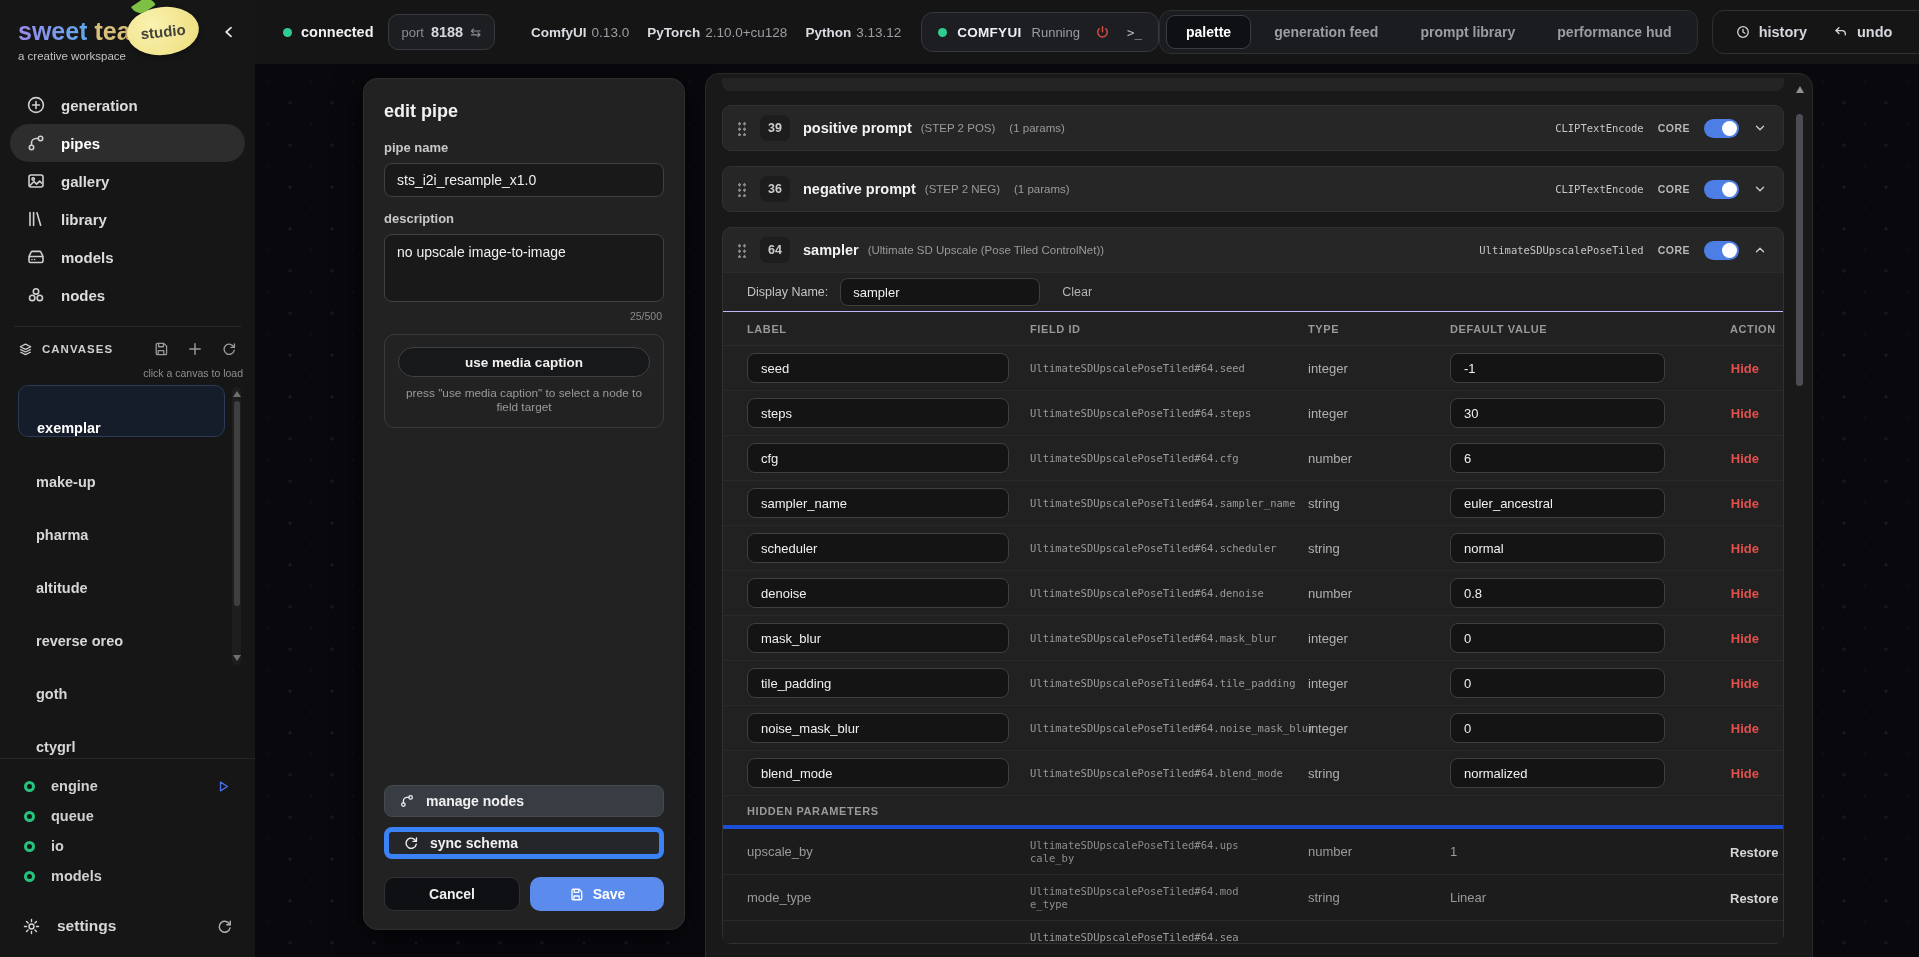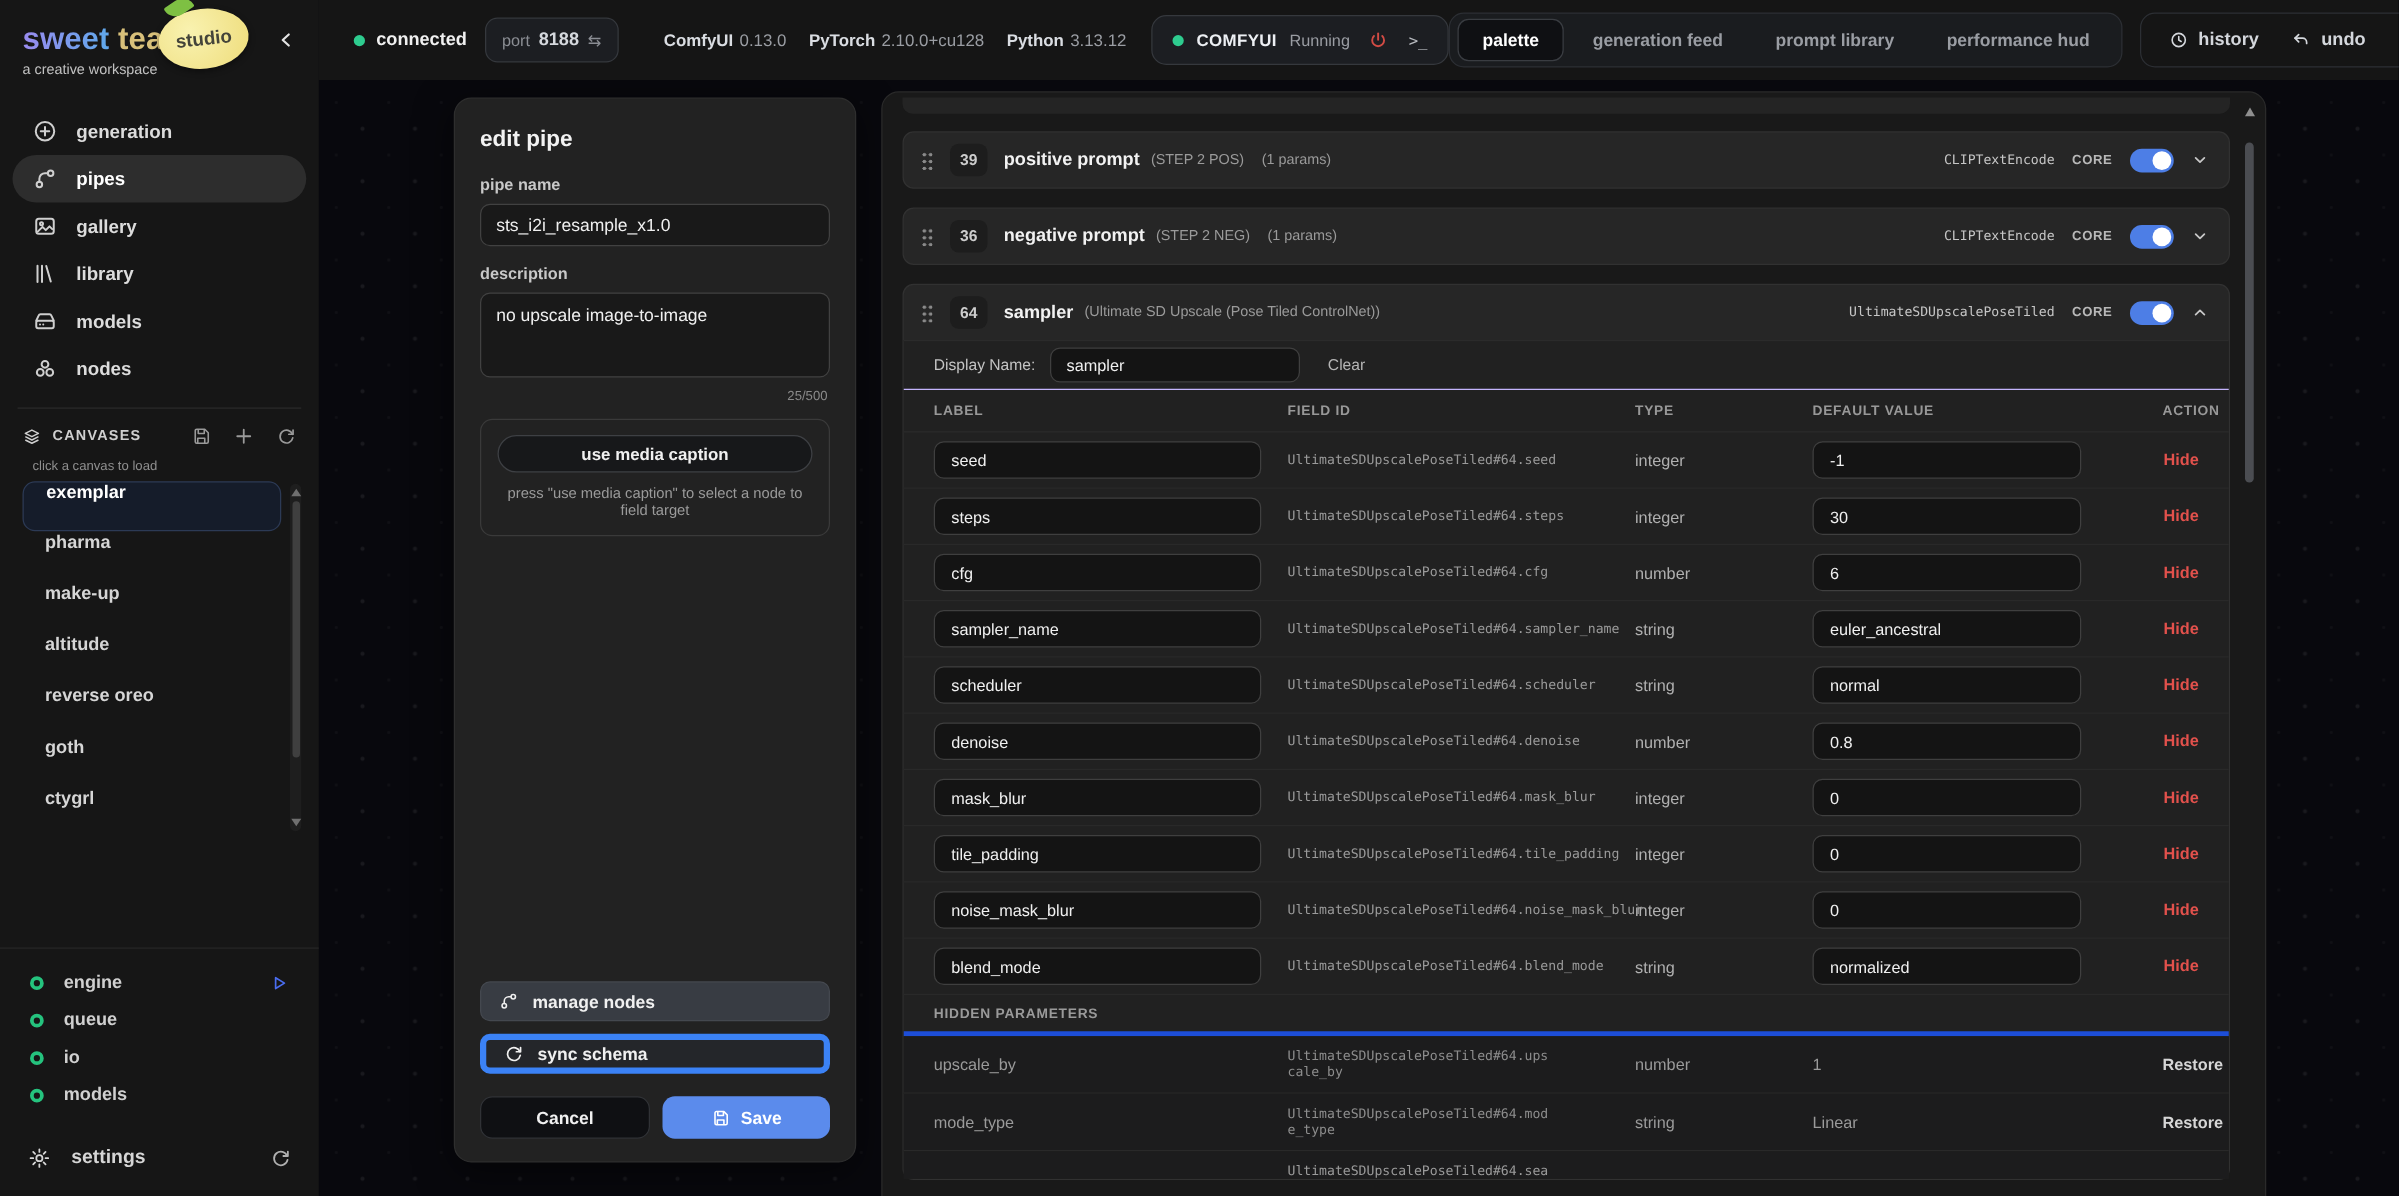--- a/index.html
+++ b/index.html
@@ -24,23 +24,23 @@
   .nav-item { display:flex; align-items:center; gap:15px; height:38px; padding:0 16px; border-radius:999px; color:#dcdcdc; font-size:15px; font-weight:600; cursor:pointer; }
   .nav-item .nicon { color:#cfcfcf; }
   .nav-item.active { background:#2d2d2d; color:#fff; }
   .sb-divider { height:1px; background:#2a2a2a; margin:12px 14px 0 14px; }
 
   .canvases { padding:14px 12px 0 12px; }
   .cv-header { display:flex; align-items:center; padding:0 6px; color:#cfcfcf; }
   .cv-title { font-size:11.5px; font-weight:700; letter-spacing:1px; margin-left:9px; }
   .cv-actions { margin-left:auto; display:flex; align-items:center; gap:18px; color:#9a9a9a; }
   .cv-actions span { cursor:pointer; }
-  .cv-hint { font-size:10.5px; color:#8f8f8f; margin:10px 0 6px 14px; }
+  .cv-hint { font-size:10.5px; color:#8f8f8f; margin:10px 0 6px 14px;text-align:right; }
   .cv-list { position:relative; padding-right:18px; }
-  .canvas-item { height:40px; display:flex; align-items:flex-start; padding:0 18px; margin:0 0 1px 6px; border-radius:10px; color:#d6d6d6; font-size:14.5px; font-weight:600; cursor:pointer; }
+  .canvas-item { height:52px; display:flex; align-items:flex-end; padding:0 18px; margin:0 0 1px 6px; border-radius:10px; color:#d6d6d6; font-size:14.5px; font-weight:600; cursor:pointer; }
   .canvas-item.active { background:#151c2a; border:1px solid #2c3a55; color:#fff; }
   .cv-scroll { position:absolute; right:2px; top:2px; width:9px; height:278px; background:#1e1e1e; border-radius:5px; }
   .cv-scroll .thumb { position:absolute; left:1.5px; top:14px; width:6px; height:205px; background:#3f3f3f; border-radius:3px; }
   .tri-up { width:0; height:0; border-left:4px solid transparent; border-right:4px solid transparent; border-bottom:6px solid #6f6f6f; position:absolute; top:4px; left:0.5px; }
   .tri-down { width:0; height:0; border-left:4px solid transparent; border-right:4px solid transparent; border-top:6px solid #6f6f6f; position:absolute; bottom:4px; left:0.5px; }
 
   .sb-bottom { position:absolute; left:0; right:0; bottom:0; padding:12px 0 14px 0; border-top:1px solid #262626; }
   .status-row { display:flex; align-items:center; gap:16px; height:30px; padding:0 24px; color:#d0d0d0; font-size:14.5px; font-weight:600; }
   .ring { width:11px; height:11px; border:3px solid #25c37e; border-radius:50%; }
   .status-row .play-ic { display:none; margin-left:auto; color:#4a6df0; cursor:pointer; }
@@ -264,25 +264,25 @@
         </span>
       </div>
       <div class="cv-hint">click a canvas to load</div>
       <div class="cv-list">
 
           <div class="canvas-item active">
             <span>exemplar</span>
           </div>
 
           <div class="canvas-item">
+            <span>make-up</span>
+          </div>
+
+          <div class="canvas-item">
             <span>pharma</span>
-          </div>
-
-          <div class="canvas-item">
-            <span>make-up</span>
           </div>
 
           <div class="canvas-item">
             <span>altitude</span>
           </div>
 
           <div class="canvas-item">
             <span>reverse oreo</span>
           </div>
 

